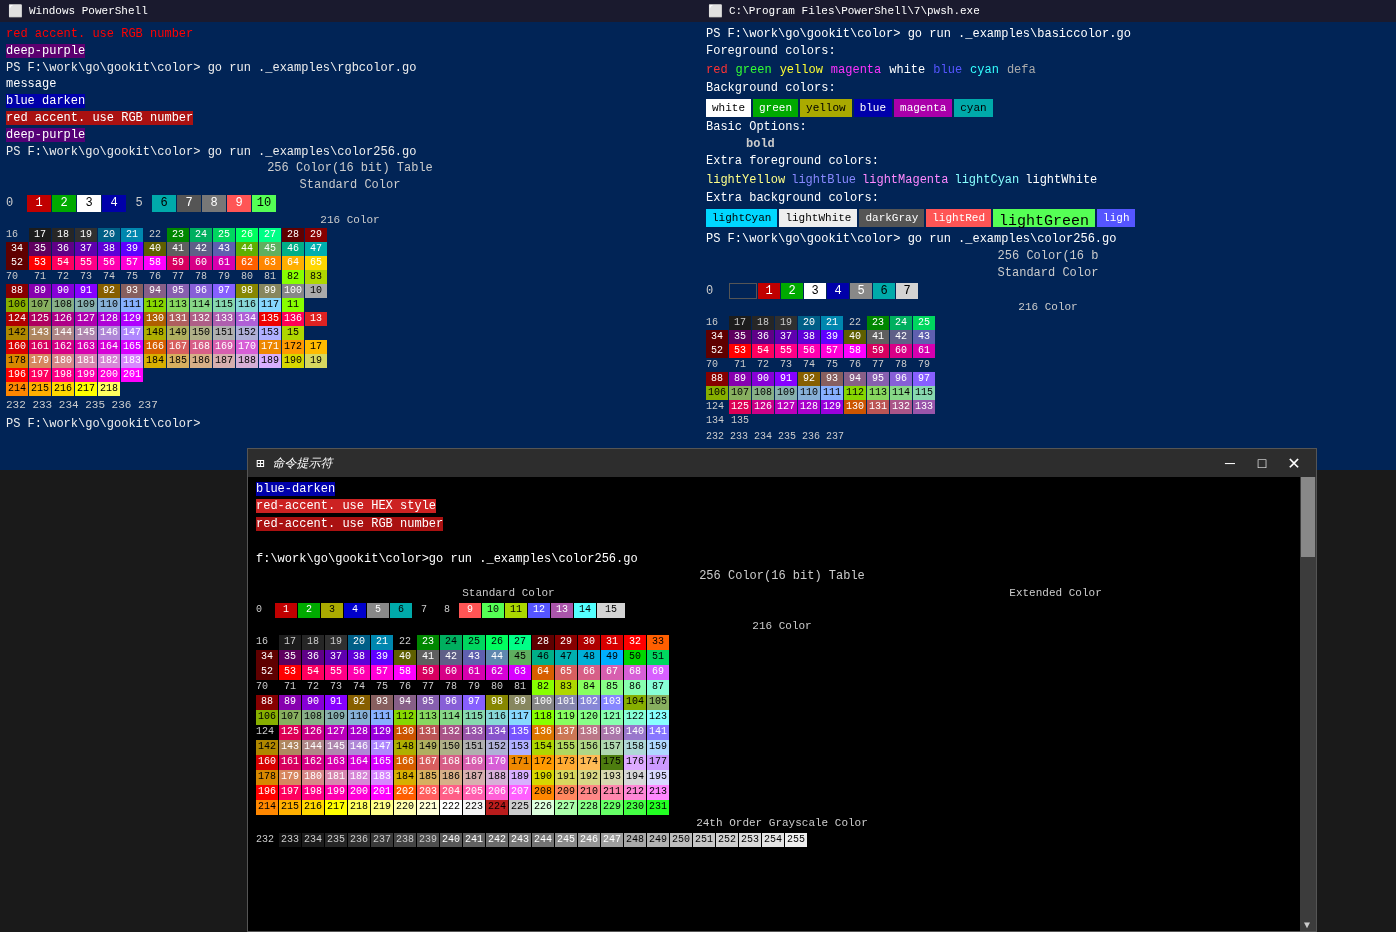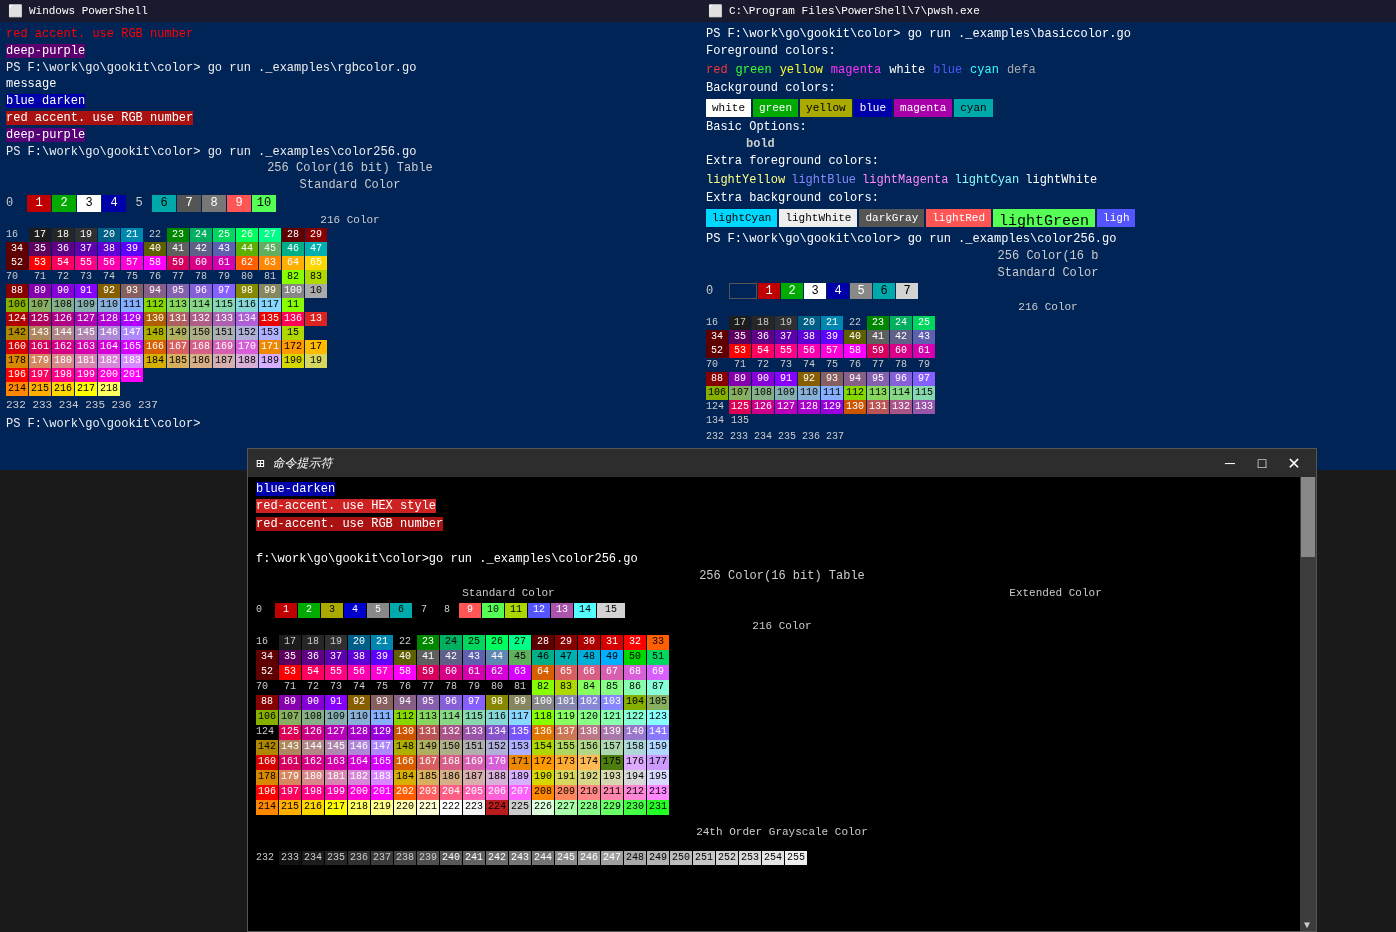--- a/index.html
+++ b/index.html
@@ -783,21 +783,21 @@
           <span style="background:#cccccc;min-width:22px;text-align:center;color:#000">225</span>
           <span style="background:#ddffdd;min-width:22px;text-align:center;color:#000">226</span>
           <span style="background:#aaffaa;min-width:22px;text-align:center;color:#000">227</span>
           <span style="background:#88ff88;min-width:22px;text-align:center;color:#000">228</span>
           <span style="background:#66ff66;min-width:22px;text-align:center;color:#000">229</span>
           <span style="background:#44ff44;min-width:22px;text-align:center;color:#000">230</span>
           <span style="background:#22ff22;min-width:22px;text-align:center;color:#000">231</span>
       </div>
     </div>
 
-    <div style="text-align:center;color:#ccc;font-size:11px;margin:10px 0;">24th Order Grayscale Color</div>
+    <div style="text-align:center;color:#ccc;font-size:11px;margin:1px 0;">24th Order Grayscale Color</div>
     <div style="display:flex;gap:1px;font-size:10px;">
       <span style="color:#ccc;min-width:22px">232</span>
         <span style="background:#121212;min-width:22px;text-align:center;color:#ccc">233</span>
         <span style="background:#1c1c1c;min-width:22px;text-align:center;color:#ccc">234</span>
         <span style="background:#262626;min-width:22px;text-align:center;color:#ccc">235</span>
         <span style="background:#303030;min-width:22px;text-align:center;color:#ccc">236</span>
         <span style="background:#3a3a3a;min-width:22px;text-align:center;color:#ccc">237</span>
         <span style="background:#444;min-width:22px;text-align:center;color:#ccc">238</span>
         <span style="background:#4e4e4e;min-width:22px;text-align:center;color:#ccc">239</span>
         <span style="background:#585858;min-width:22px;text-align:center;color:#fff">240</span>

